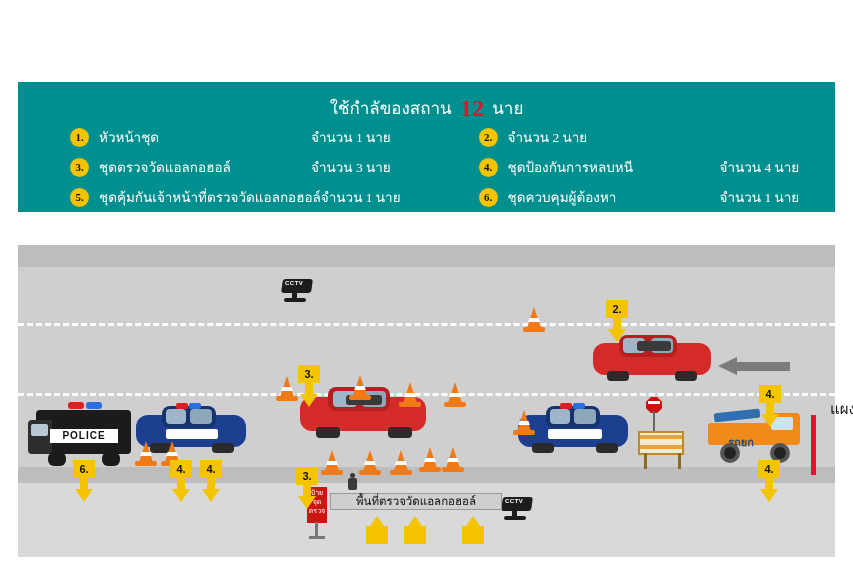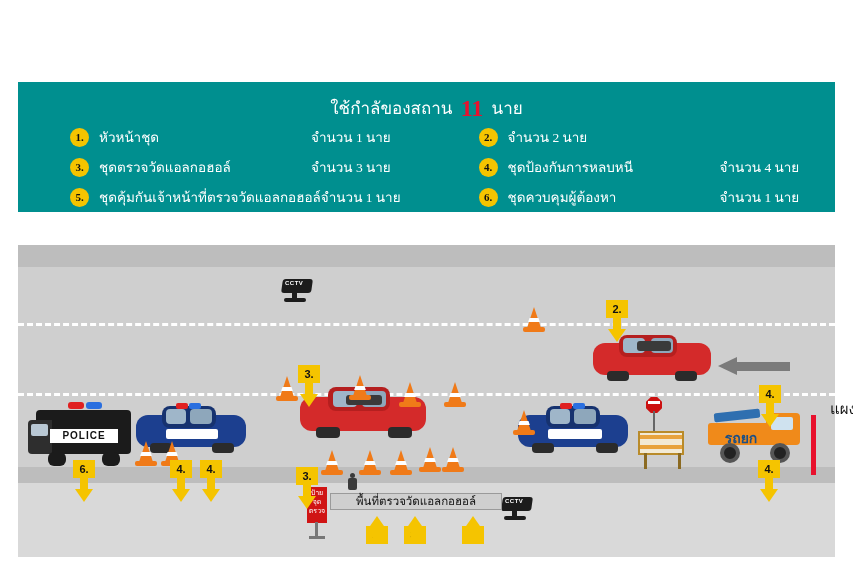--- a/index.html
+++ b/index.html
@@ -327,24 +327,24 @@
   .tow-boom {
     position: absolute;
     left: 6px; top: 6px;
     width: 46px; height: 9px;
     background: #2f6fb0;
     transform: rotate(-6deg);
     border-radius: 2px;
   }
   .tow-text {
     position: absolute;
-    left: 12px; top: 22px;
+    left: 12px; top: 28px;
     width: 42px;
     color: #1b4f86;
-    font-size: 14px;
+    font-size: 11px;
     font-weight: bold;
     text-align: center;
     font-family: "Liberation Serif", serif;
   }
   .tow-wheel {
     position: absolute;
     top: 38px;
     width: 20px; height: 20px;
     background: #222;
     border-radius: 50%;
@@ -541,21 +541,21 @@
 </style>
 </head>
 <body>
 
 <div id="root">
 
 
   <div class="panel">
     <div class="panel-head">
       <span>ใช้กำลัของสถาน</span>
-      <span class="count">11</span>
+      <span class="count">12</span>
       <span>นาย</span>
     </div>
     <div class="panel-grid">
 
       <div class="p-row">
         <span class="p-num">1.</span>
         <span class="p-label">หัวหน้าชุด</span>
         <span class="p-qty">จำนวน 1 นาย</span>
       </div>
 

